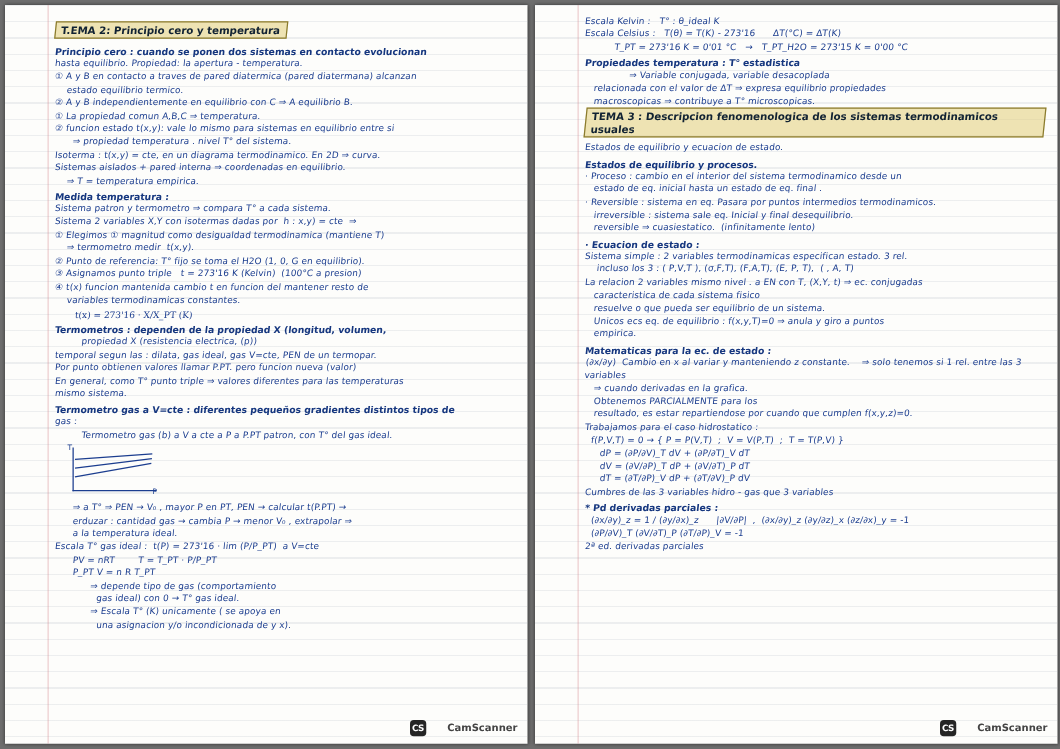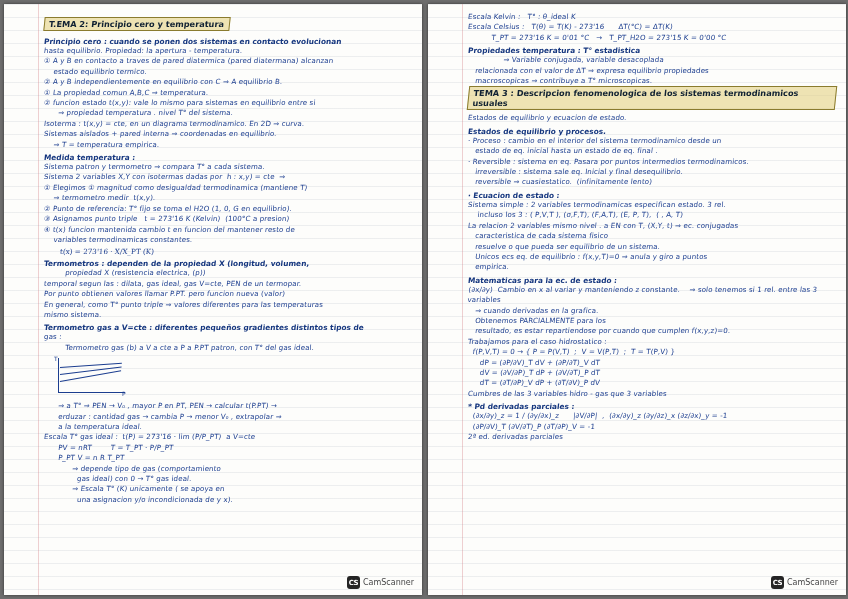--- a/index.html
+++ b/index.html
@@ -95,29 +95,29 @@
   }
   .curve i{
     position:absolute;left:0;width:62px;height:1px;background:#1b3d8f;
     transform-origin:left center;
   }
   .fig-label{position:absolute;font-size:6px;color:#1b3d8f;}
 
   .watermark{
     position:absolute;
     right:8px;bottom:6px;
-    display:flex;align-items:center;gap:3px;
+    display:flex;align-items:center;gap:17px;
     opacity:.95;
   }
   .cs-badge{
     width:13px;height:13px;border-radius:3px;background:#1a1a1a;color:#fff;
     font-size:7px;display:flex;align-items:center;justify-content:center;
     font-weight:bold;letter-spacing:-.5px;
   }
-  .cs-text{font-size:8px;color:#3a3a3a;font-weight:normal;}
+  .cs-text{font-size:8px;color:#3a3a3a;font-weight:bold;}
 </style>
 </head>
 <body>
 
 <div class="scan-wrap">
 
   <div class="page left">
     <div class="paper-grid"></div>
     <div class="margin-line"></div>
     <div class="ink">

